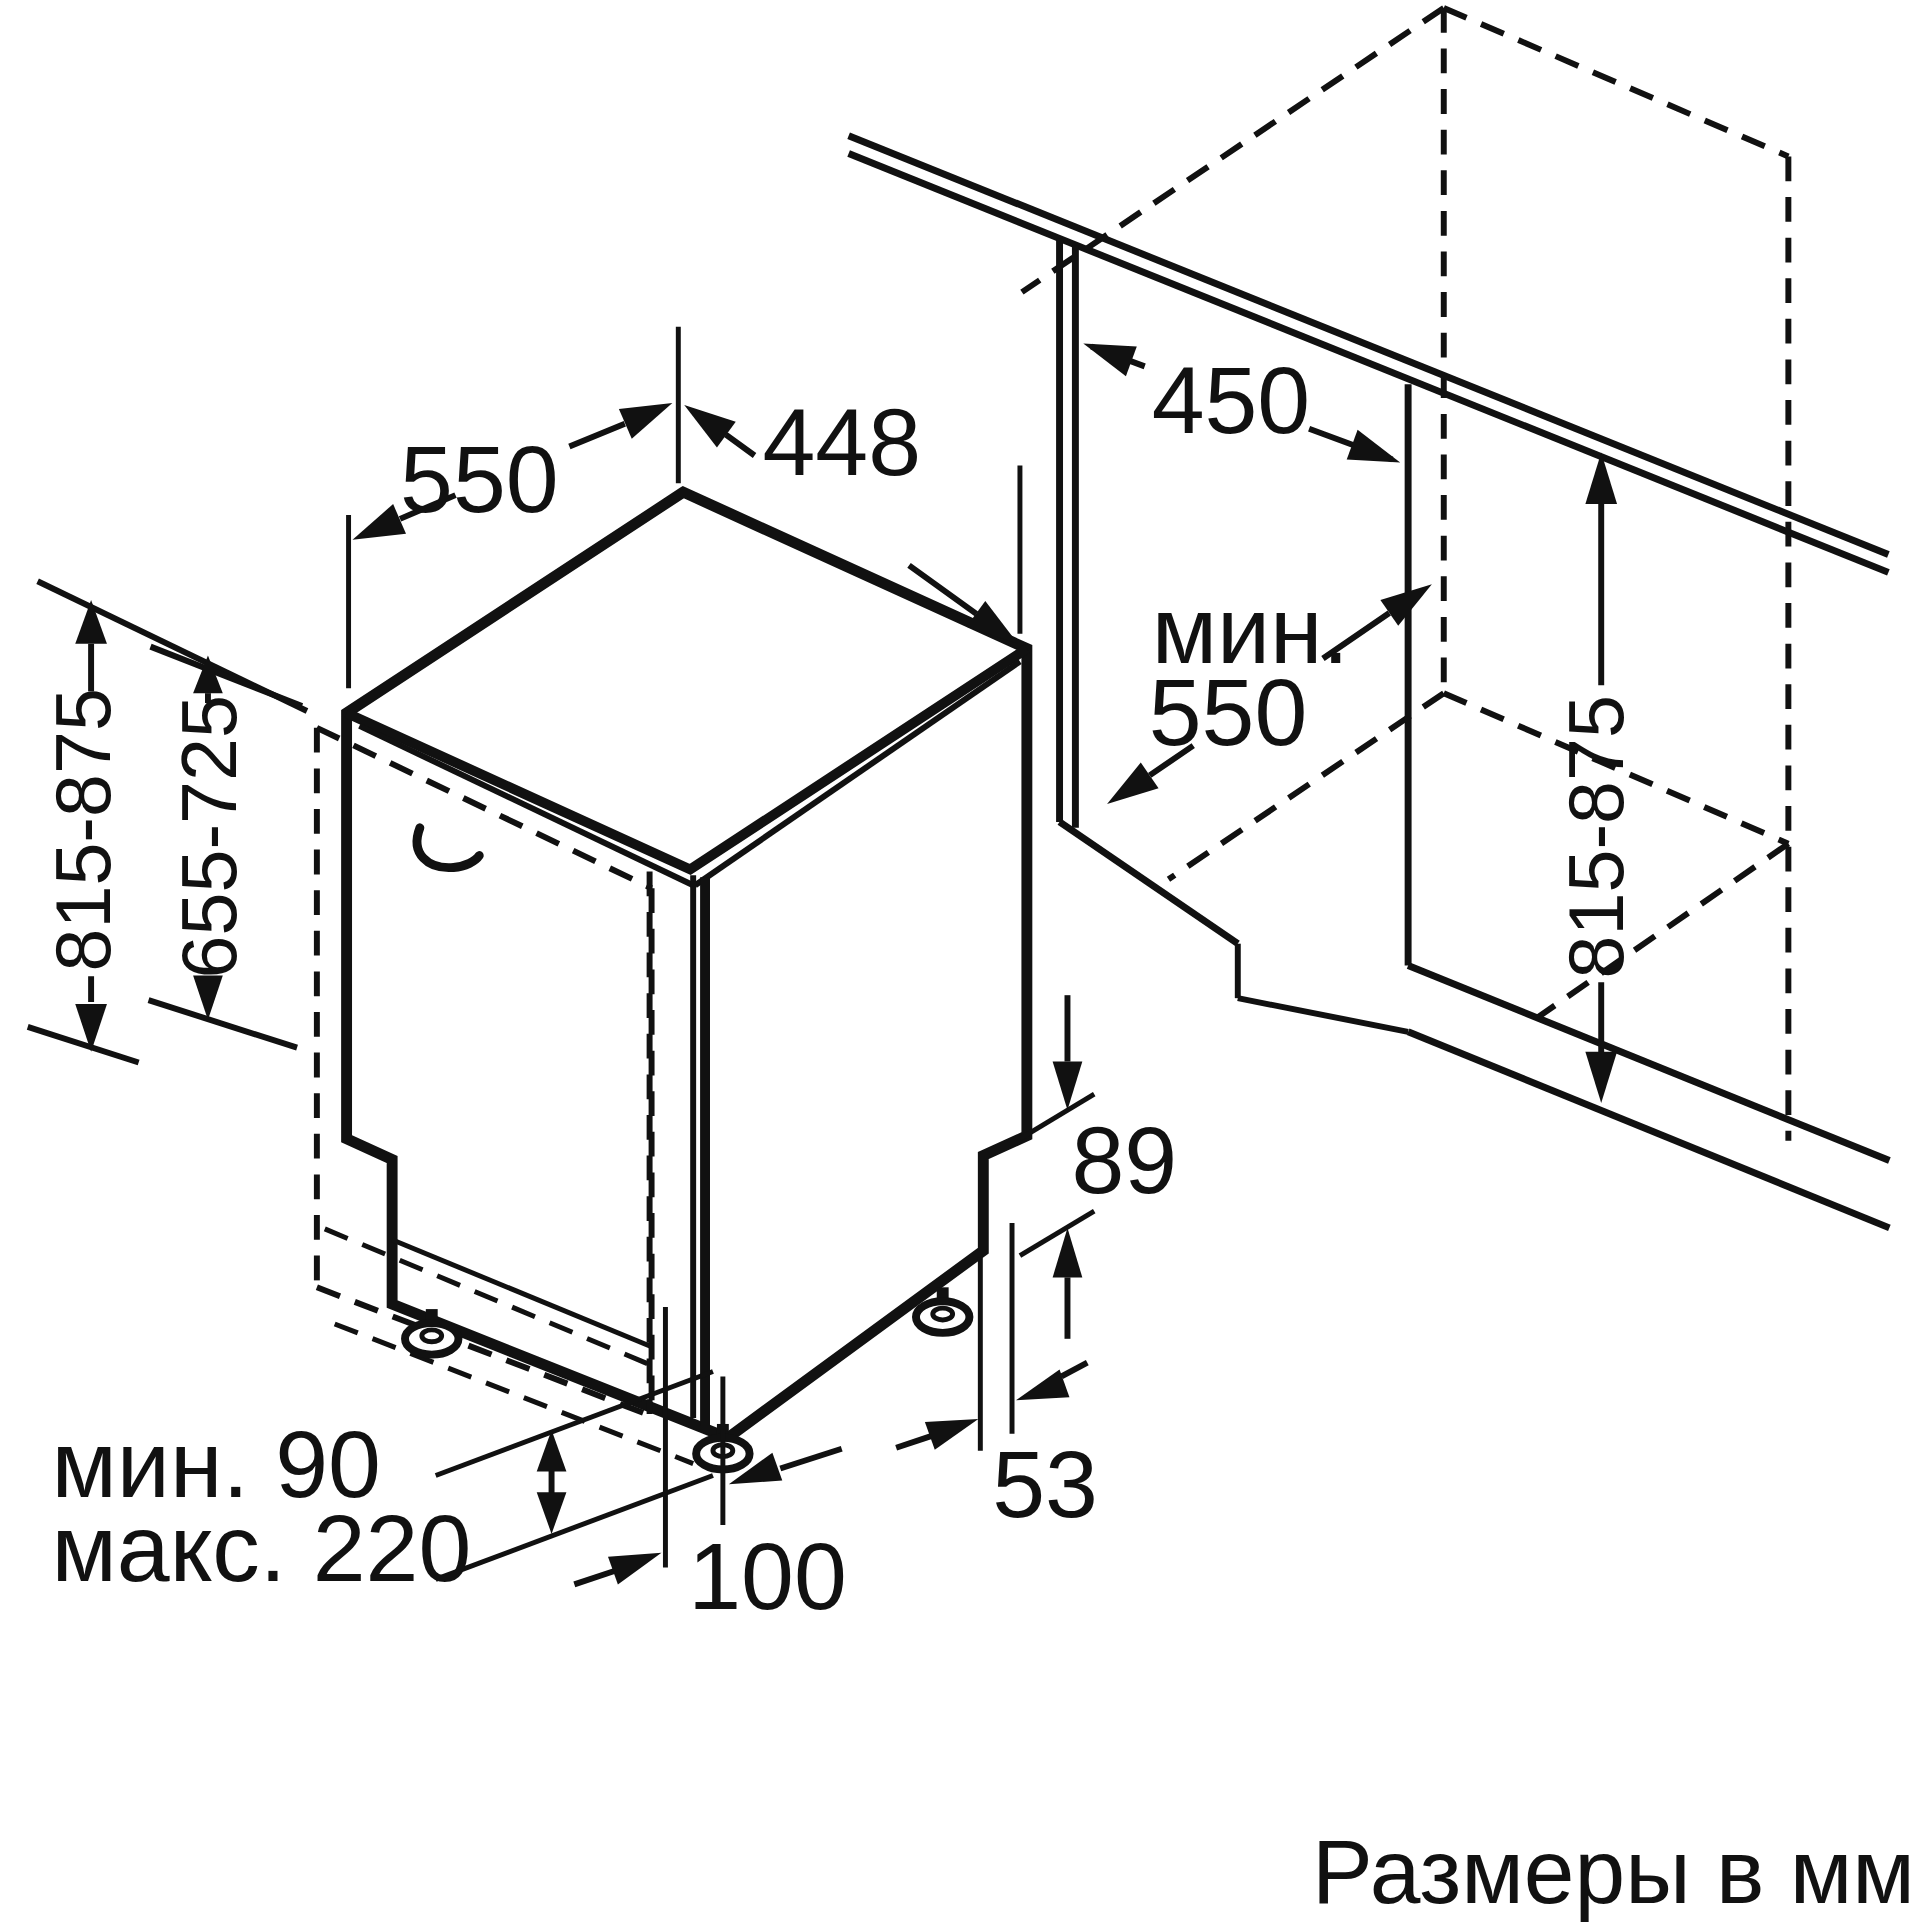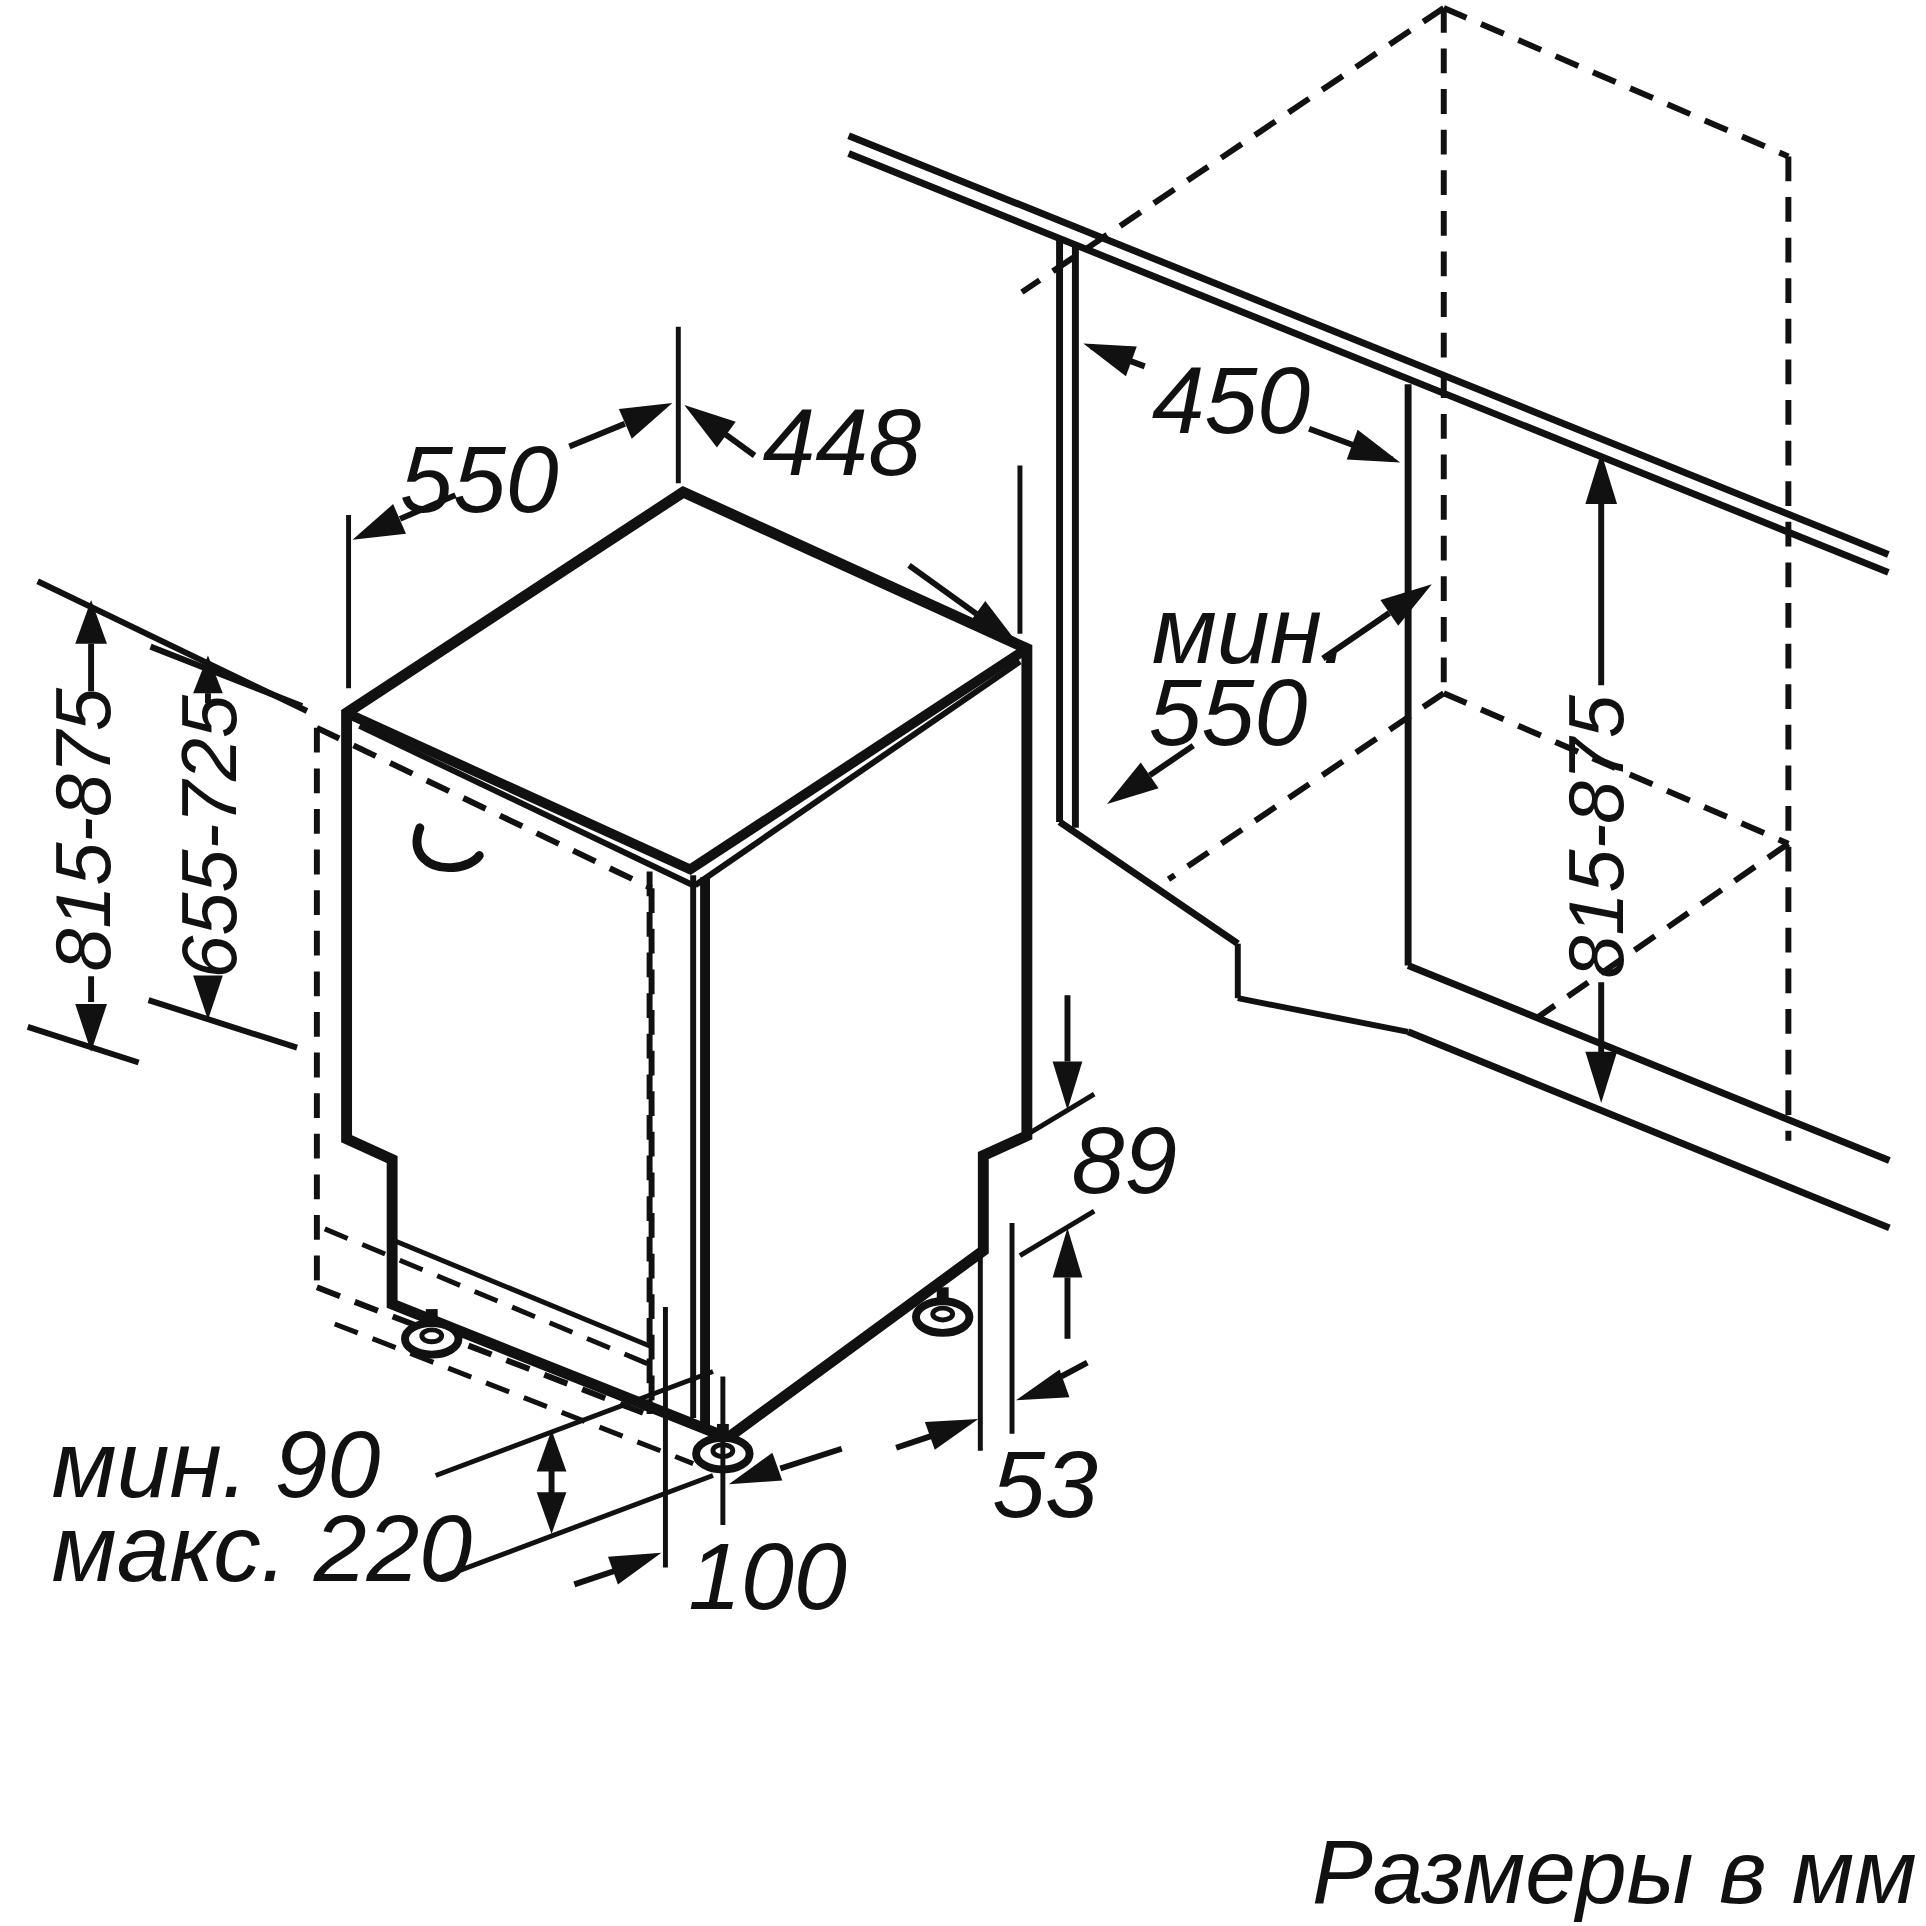--- a/index.html
+++ b/index.html
@@ -1,17 +1,17 @@
 <!DOCTYPE html>
 <html><head>
 <meta charset="utf-8">
 <style>
   html,body{margin:0;padding:0;background:#ffffff;}
   .stage{position:relative;width:1927px;height:1927px;background:#ffffff;overflow:hidden;
-         font-family:"Liberation Sans","DejaVu Sans",sans-serif;font-style:italic;}
+         font-family:"Liberation Sans","DejaVu Sans",sans-serif;}
   svg{position:absolute;left:0;top:0;}
   .ln{stroke:#111111;fill:none;}
   .fillw{fill:#ffffff;}
   .dash{stroke-dasharray:25 16;}
   .lbl{fill:#111111;font-family:"Liberation Sans","DejaVu Sans",sans-serif;font-size:96px;}
   .lblsm{fill:#111111;font-family:"Liberation Sans","DejaVu Sans",sans-serif;font-size:78px;}
   .cap{fill:#111111;font-family:"Liberation Sans","DejaVu Sans",sans-serif;font-size:92px;}
   .head{fill:#111111;stroke:none;}
 </style>
 </head>

